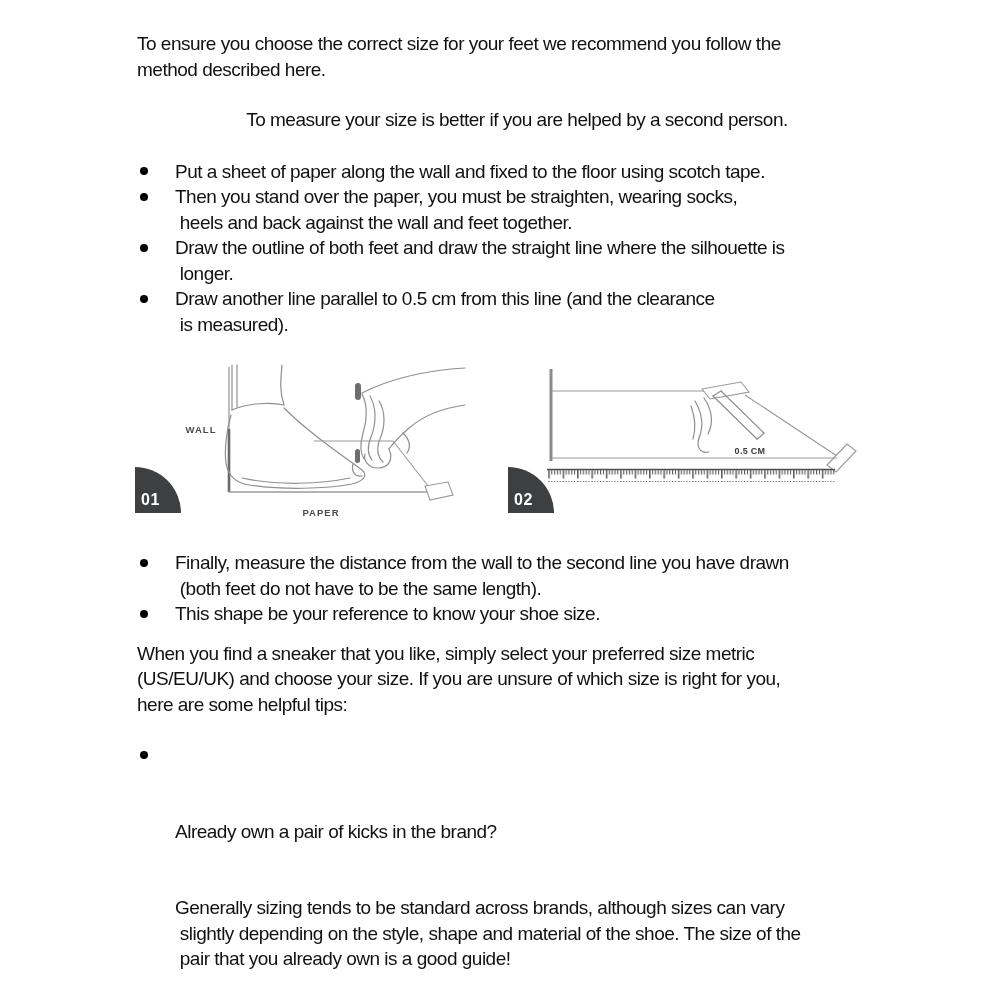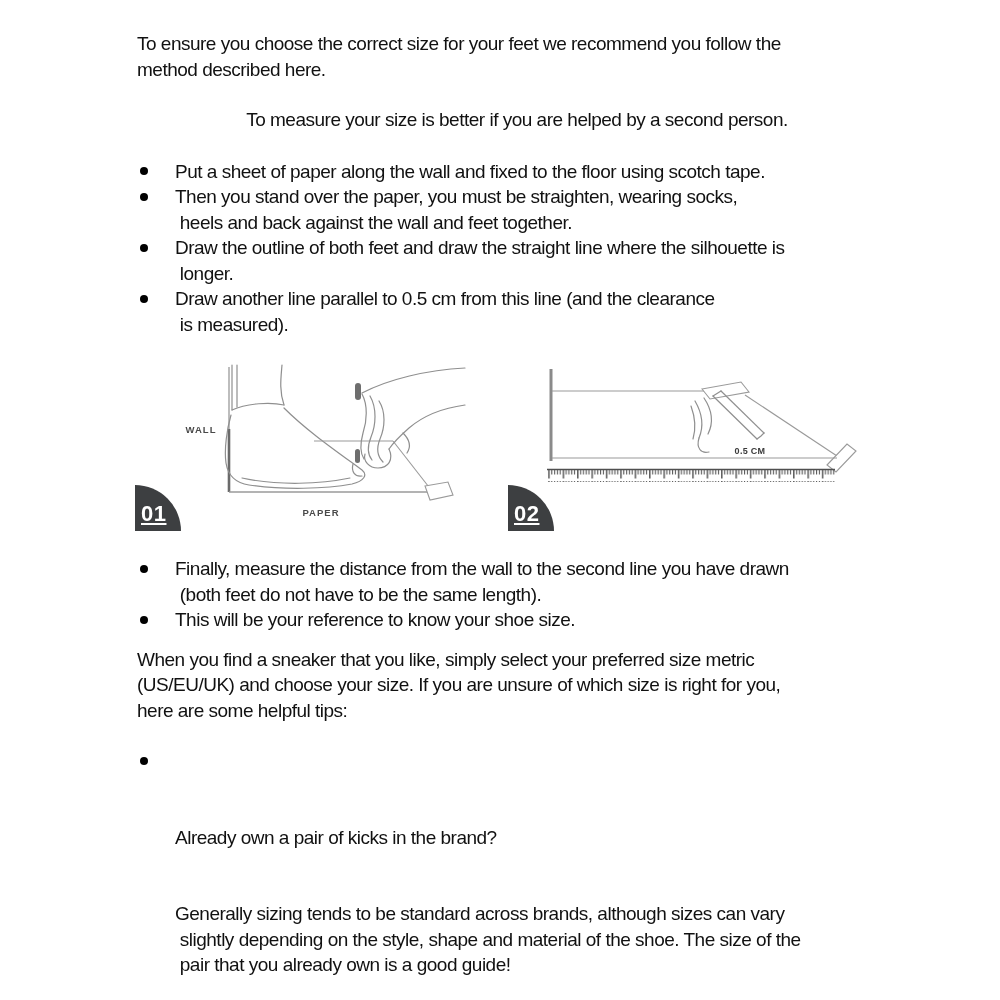--- a/index.html
+++ b/index.html
@@ -31,21 +31,21 @@
   .sizing { margin-top: 14px; }
   ul.bullets {
     list-style: none;
     margin: 0;
     padding: 0;
     font-size: 19px;
     line-height: 25.5px;
     letter-spacing: -0.5px;
   }
   ul.steps   { margin-top: 26px; }
-  ul.results { margin-top: 27px; }
+  ul.results { margin-top: 21px; }
   ul.tips    { margin-top: 25px; }
   ul.bullets li {
     position: relative;
     padding-left: 38px;
     white-space: pre-wrap;
   }
   .dot {
     position: absolute;
     left: 3px;
     top: 8.5px;
@@ -60,34 +60,33 @@
   .figures {
     position: relative;
     margin-top: 24px;
     height: 168px;
   }
   .fig-svg { position: absolute; top: 0; }
   .fig-01 { left: -6px; }
   .fig-02 { left: 368px; }
   .badge {
     position: absolute;
-    top: 124px;
+    top: 106px;
     width: 46px;
     height: 46px;
     box-sizing: border-box;
     background: #3d3f41;
     border-radius: 0 100% 0 0;
     color: #ffffff;
     font-weight: bold;
-    font-size: 22px;
+    font-size: 16px;
     letter-spacing: 0.5px;
     display: flex;
     align-items: flex-end;
     padding: 0 0 4px 6px;
-    text-decoration: underline;
   }
   .badge-01 { left: -2px; }
   .badge-02 { left: 371px; }
   .fig-label {
     font-family: "Liberation Sans", sans-serif;
     font-size: 9.5px;
     font-weight: bold;
     letter-spacing: 1px;
     fill: #4a4a4a;
   }
@@ -209,21 +208,21 @@
       <span>01</span>
     </div>
     <div class="badge badge-02">
       <span>02</span>
     </div>
   </div>
 
   <ul class="bullets results">
     <li><span class="dot"></span><span>Finally, measure the distance from the wall to the second line you have drawn
  (both feet do not have to be the same length).</span></li>
-    <li><span class="dot"></span><span>This will be your reference to know your shoe size.</span></li>
+    <li><span class="dot"></span><span>This shape be your reference to know your shoe size.</span></li>
   </ul>
 
   <p class="para sizing">When you find a sneaker that you like, simply select your preferred size metric
 (US/EU/UK) and choose your size. If you are unsure of which size is right for you,
 here are some helpful tips:</p>
 
   <ul class="bullets tips">
     <li>
       <span class="dot"></span>
       <div class="tip-title">Already own a pair of kicks in the brand?</div>

